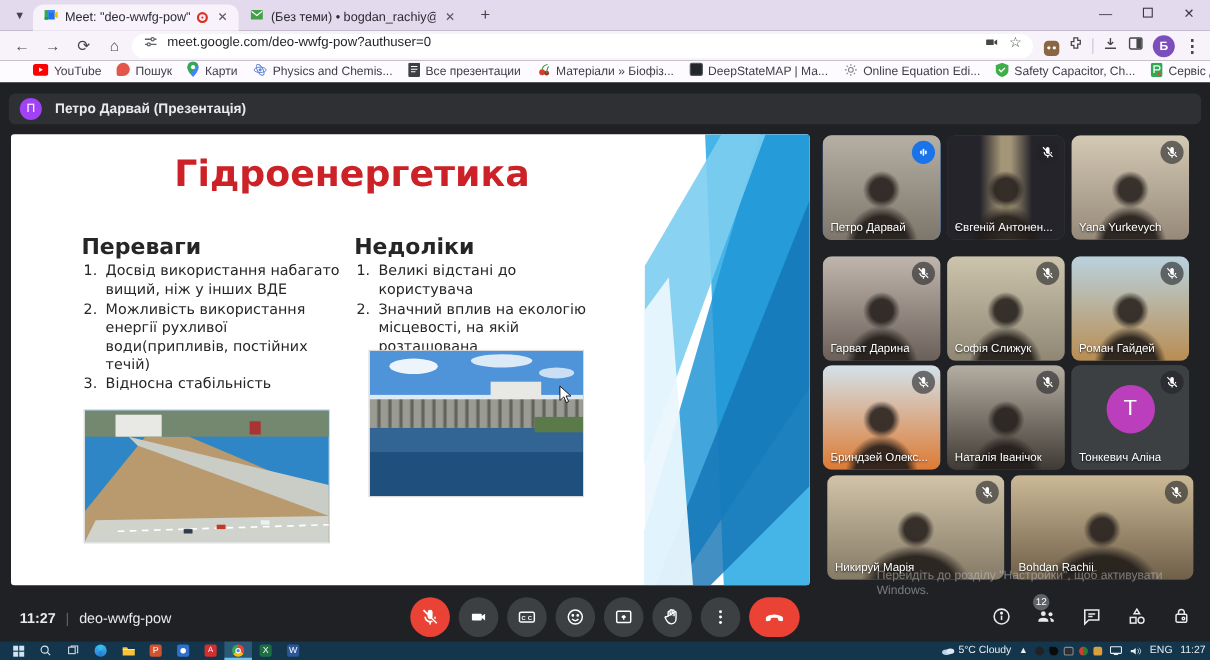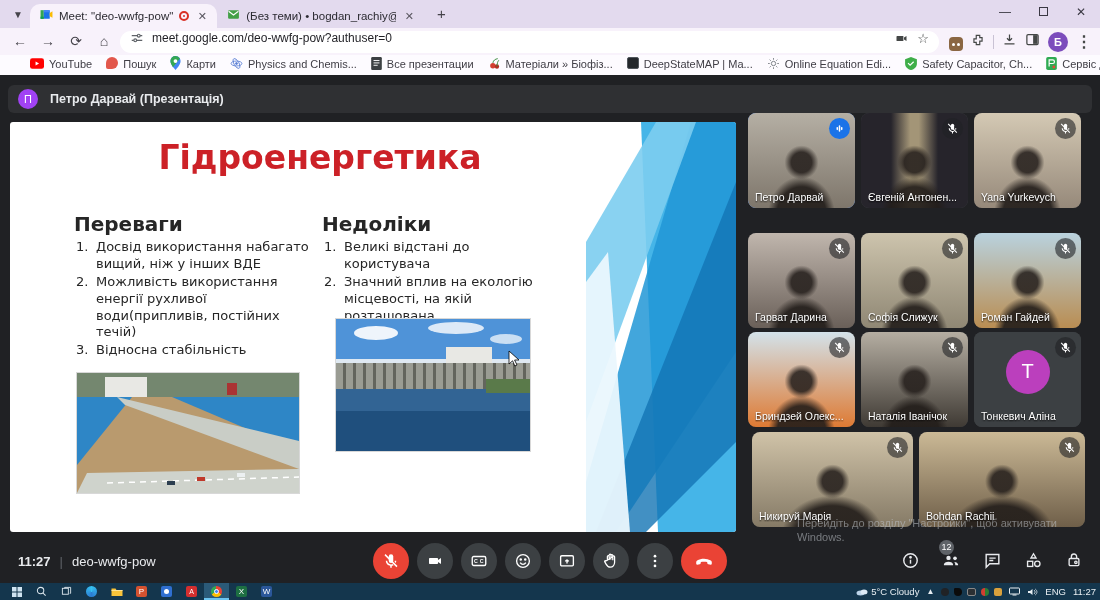--- a/index.html
+++ b/index.html
@@ -342,21 +342,21 @@
         <rect y="70" width="194" height="22" fill="#3a6d9e" opacity="0.7"></rect>
         <rect x="150" y="60" width="44" height="14" fill="#5a7a4a"></rect>
       </svg>
     </div>
 
     <svg class="cursor" width="12" height="18" viewBox="0 0 12 18">
       <path d="M1 1 L1 14 L4.6 10.8 L6.8 16 L9 15 L6.6 10 L11 10 Z" fill="#fff" stroke="#000" stroke-width="0.8"></path>
     </svg>
   </div>
 
-  <div class="tiles-row" id="tiles-r1" style="top:38px;text-decoration:underline;">
+  <div class="tiles-row" id="tiles-r1" style="top:48px;text-decoration:underline;">
       <div class="tile speaking">
         <div class="video" style="background:linear-gradient(180deg, #b5afa4, #7e766b);"></div>
         <div class="badge speaking-ind">
           <svg width="13" height="13" viewBox="0 0 24 24" fill="#fff">
             <rect x="6.5" y="9" width="2.8" height="6" rx="1.4"></rect>
             <rect x="10.6" y="6" width="2.8" height="12" rx="1.4"></rect>
             <rect x="14.7" y="9" width="2.8" height="6" rx="1.4"></rect>
           </svg>
         </div>
         <div class="pname">Петро Дарвай</div>

